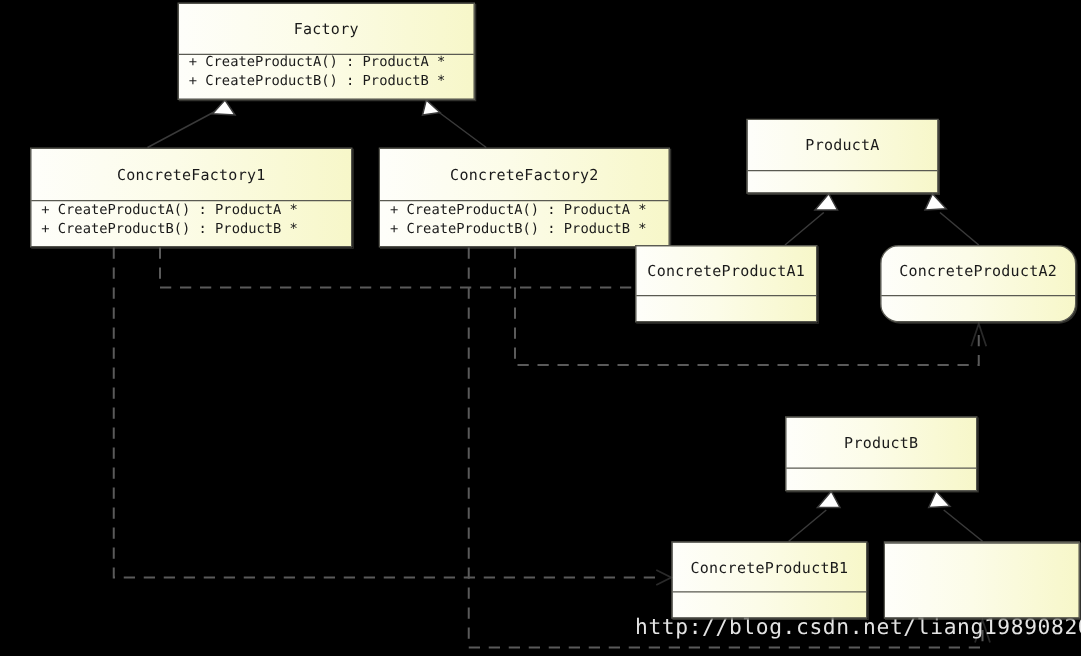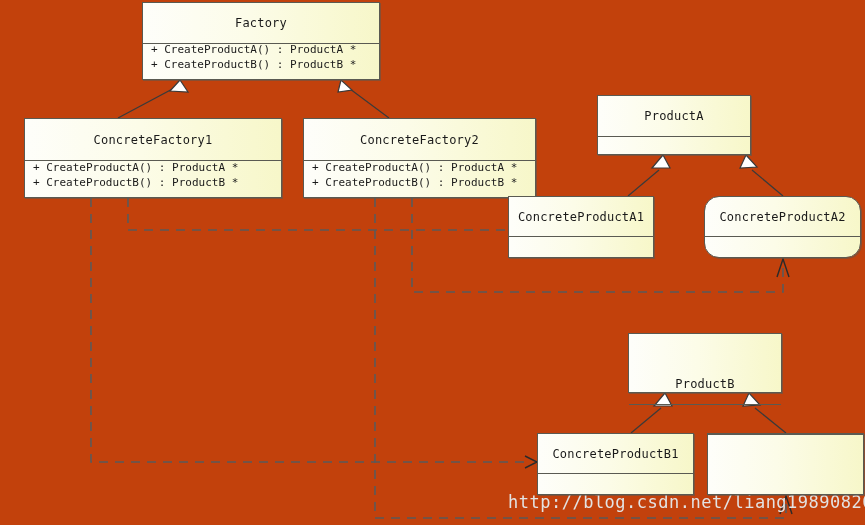--- a/index.html
+++ b/index.html
@@ -4,21 +4,21 @@
 <style>
   html, body {
     margin: 0;
     padding: 0;
     background: #ffffff;
   }
   #canvas {
     position: relative;
     width: 865px;
     height: 525px;
-    background: #c2410c;
+    background: #000000;
     font-family: "DejaVu Sans Mono", monospace;
     overflow: hidden;
   }
   #wires {
     position: absolute;
     left: 0;
     top: 0;
     width: 865px;
     height: 525px;
   }
@@ -157,21 +157,21 @@
       </div>
       <div class="uml-box" style="left: 508px; top: 196px; width: 146px; height: 62px;">
         <div class="uml-title" style="height: 39px;">ConcreteProductA1</div>
         <div class="uml-ops uml-sep uml-empty" style="height: 21px;"></div>
       </div>
       <div class="uml-box" style="left: 704px; top: 196px; width: 157px; height: 62px; border-radius: 15px;">
         <div class="uml-title" style="height: 39px;">ConcreteProductA2</div>
         <div class="uml-ops uml-sep uml-empty" style="height: 21px;"></div>
       </div>
       <div class="uml-box" style="left: 628px; top: 333px; width: 154px; height: 60px;">
-        <div class="uml-title" style="height: 40px; margin-top: 30px;">ProductB</div>
+        <div class="uml-title" style="height: 40px;">ProductB</div>
         <div class="uml-ops uml-sep uml-empty" style="height: 18px;"></div>
       </div>
       <div class="uml-box" style="left: 537px; top: 433px; width: 157px; height: 62px;">
         <div class="uml-title" style="height: 39px;">ConcreteProductB1</div>
         <div class="uml-ops uml-sep uml-empty" style="height: 21px;"></div>
       </div>
       <div class="uml-box" style="left: 707px; top: 433px; width: 157px; height: 62px;">
         <div class="uml-ops uml-sep uml-empty" style="height: 21px;"></div>
       </div>
     </div>

